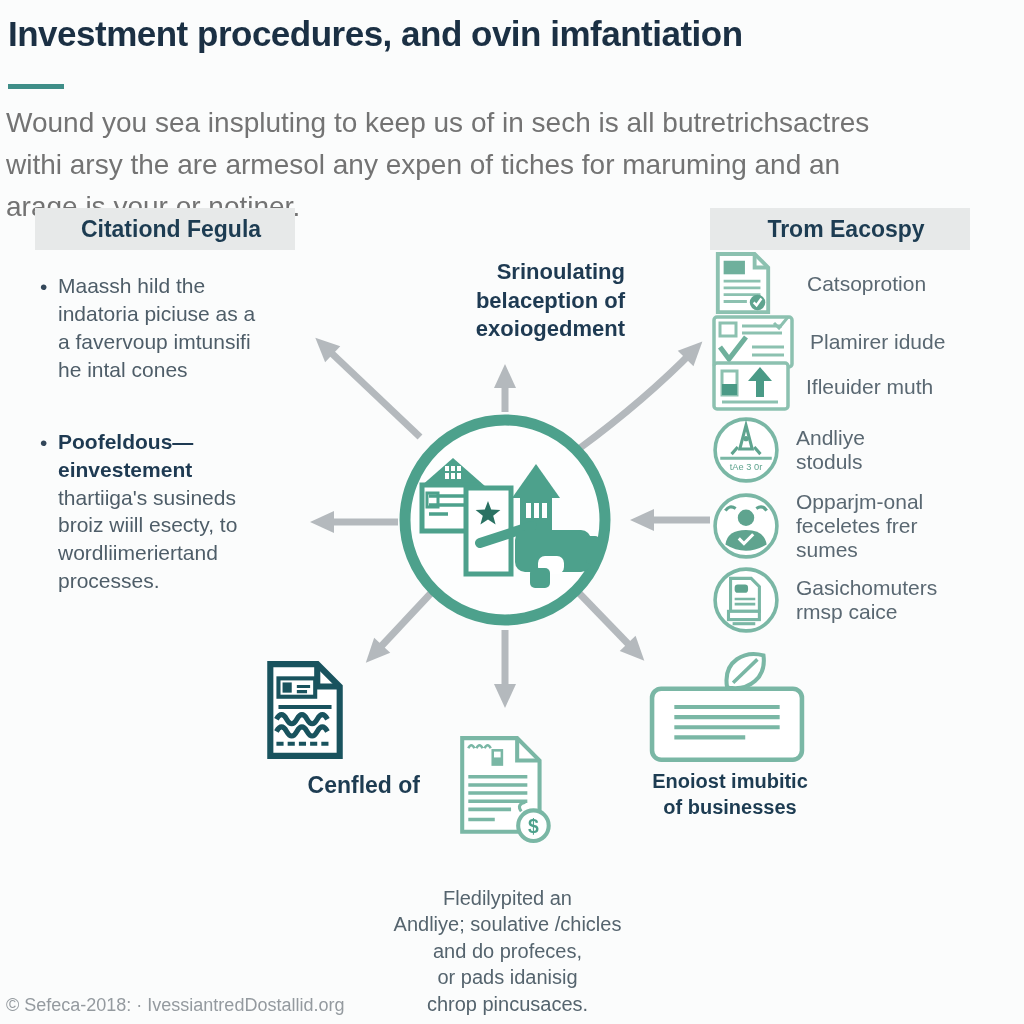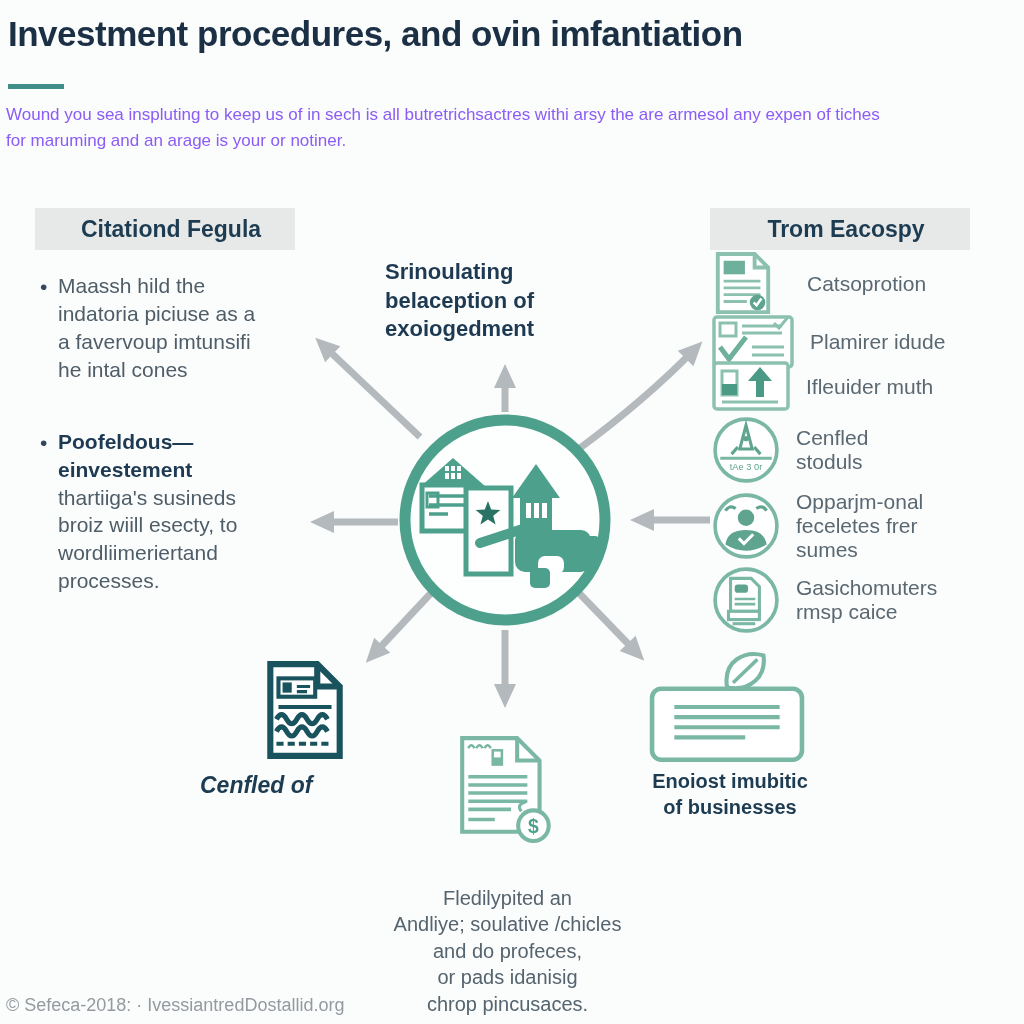--- a/index.html
+++ b/index.html
@@ -1,32 +1,32 @@
 <!DOCTYPE html>
 <html><head>
 <meta charset="utf-8">
 <style>
   html,body{margin:0;padding:0;}
   body{font-family:"Liberation Sans", sans-serif; background:#eef0f0;}
   #canvas{position:relative;width:1024px;height:1024px;background:#fbfcfc;overflow:hidden;padding-left:16px;}
   .abs{position:absolute;}
   .title{left:8px;top:14px;width:840px;font-size:35px;font-weight:700;color:#1b3044;letter-spacing:-0.5px;}
   .title-underline{left:8px;top:84px;width:56px;height:5px;background:#3f8e88;}
-  .intro{left:6px;top:102px;width:895px;font-size:17px;line-height:1.5;color:#8b5cf6;}
+  .intro{left:6px;top:102px;width:895px;font-size:28px;line-height:1.5;color:#737373;}
   .hdr-box{top:208px;width:260px;height:42px;background:#e7e9e9;display:flex;align-items:center;justify-content:center;}
   .hdr-box span{font-size:23px;font-weight:700;color:#1d3c52;margin-left:12px;}
   .hdr-left{left:35px;} .hdr-right{left:710px;}
   .bullets{left:40px;top:272px;width:225px;color:#4e5d68;font-size:21px;line-height:1.33;}
   .bullet{position:relative;padding-left:18px;margin-bottom:44px;}
   .bullet .dot{position:absolute;left:0;top:1px;color:#33475a;}
   .bullet b{color:#1e3a52;}
-  .hub-label{left:385px;top:258px;width:240px;text-align:left;font-size:22px;font-weight:700;color:#1e3a52;line-height:1.3;}
+  .hub-label{left:385px;top:258px;width:240px;text-align:right;font-size:22px;font-weight:700;color:#1e3a52;line-height:1.3;}
   .right-item{left:712px;width:300px;display:flex;align-items:center;gap:16px;}
   .ri-label{font-size:21px;color:#5a6872;line-height:24px;}
-  .caption-bl{left:200px;top:770px;width:220px;text-align:left;font-style:italic;}
+  .caption-bl{left:200px;top:770px;width:220px;text-align:right;}
   .caption-bl .b1{font-size:23px;font-weight:700;color:#1d3c52;line-height:1.35;}
   .caption-bl .b2{font-size:21px;color:#5a6872;line-height:1.35;}
   .caption-bm{left:350px;top:848px;width:315px;text-align:center;font-size:20px;color:#55646e;line-height:1.32;margin-top:37px;}
   .caption-br{left:620px;top:768px;width:220px;text-align:center;font-size:20px;font-weight:700;color:#1d3c52;line-height:1.3;}
   .footer{left:6px;top:995px;font-size:18px;color:#949a9f;}
   svg{display:block;}
 </style>
 </head>
 <body>
 
@@ -154,21 +154,21 @@
   <div class="abs right-item" style="top:416px;height:68px;">
     <svg width="68" height="68" viewBox="0 0 66 66">
       <circle cx="33" cy="33" r="30" fill="#ffffff" stroke="#7ab7a5" stroke-width="3.5"></circle>
       <polygon points="33,9 27,32 39,32" fill="none" stroke="#5fa48f" stroke-width="3"></polygon>
       <circle cx="33" cy="22" r="2.5" fill="#5fa48f"></circle>
       <path d="M25,30 L19,37 M41,30 L47,37" stroke="#5fa48f" stroke-width="3" fill="none"></path>
       <path d="M8,41 H58" stroke="#7ab7a5" stroke-width="3" fill="none"></path>
       <text x="33" y="52" text-anchor="middle" font-size="9" fill="#5fa48f">tAe 3 0r</text>
     </svg>
     <div class="ri-label">
-      <div>Cenfled</div>
+      <div>Andliye</div>
       <div>stoduls</div>
     </div>
   </div>
 
   <div class="abs right-item" style="top:490px;height:72px;">
     <svg width="68" height="68" viewBox="0 0 66 66">
       <circle cx="33" cy="33" r="30" fill="#ffffff" stroke="#7ab7a5" stroke-width="3.5"></circle>
       <circle cx="33" cy="25" r="8" fill="#5fa48f"></circle>
       <path d="M23,16 q-6,-4 -10,2 M43,16 q6,-4 10,2" stroke="#5fa48f" stroke-width="3" fill="none"></path>
       <path d="M13,51 Q15,37 33,37 Q51,37 53,51 Q43,57 33,57 Q23,57 13,51 Z" fill="#5fa48f"></path>

